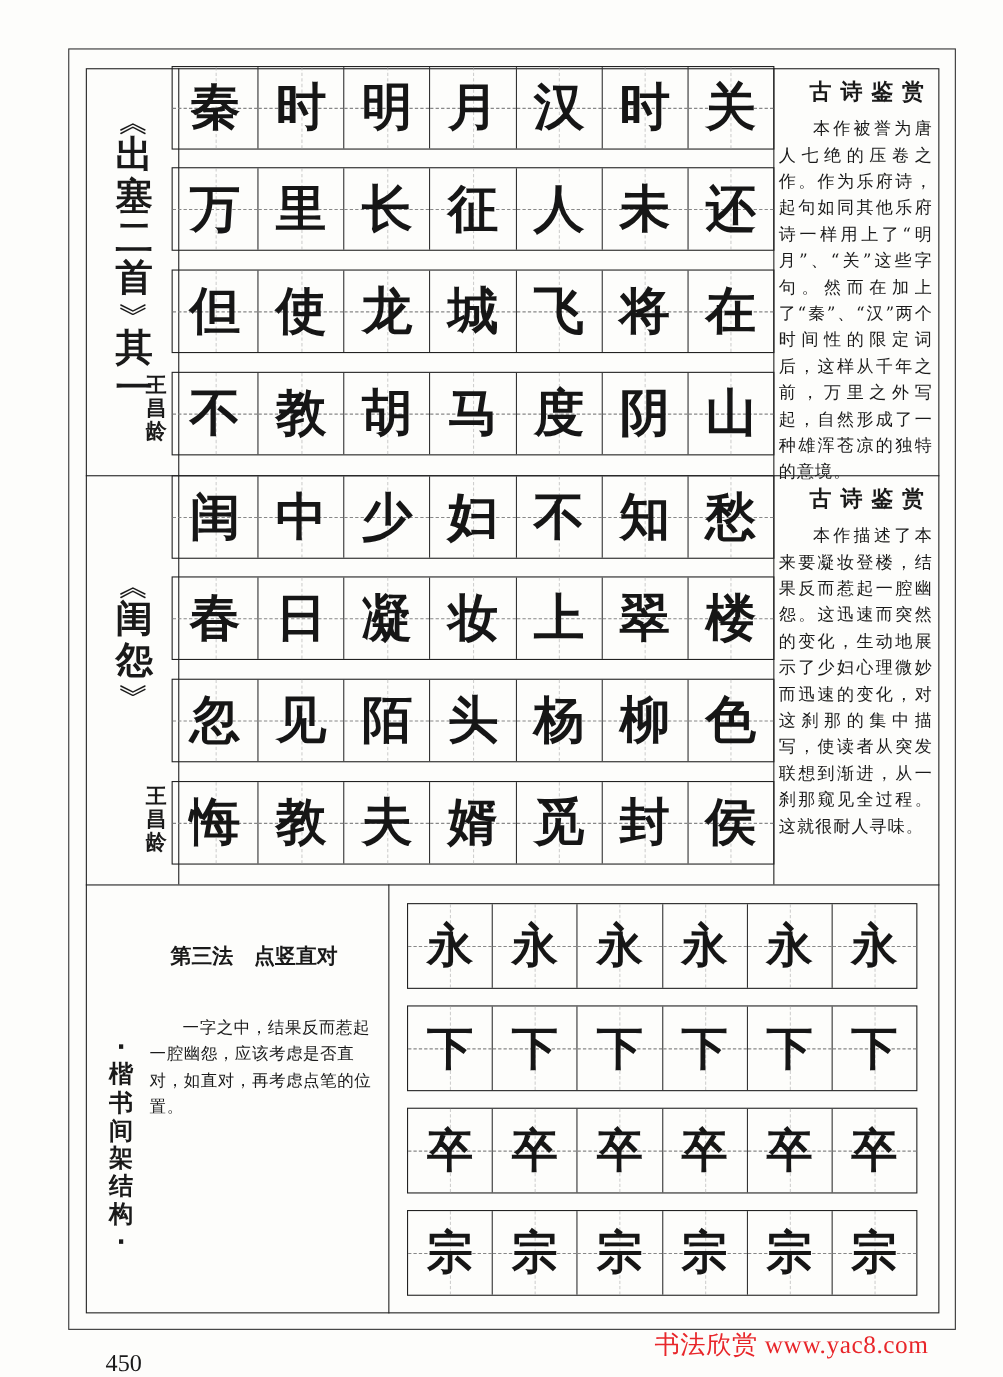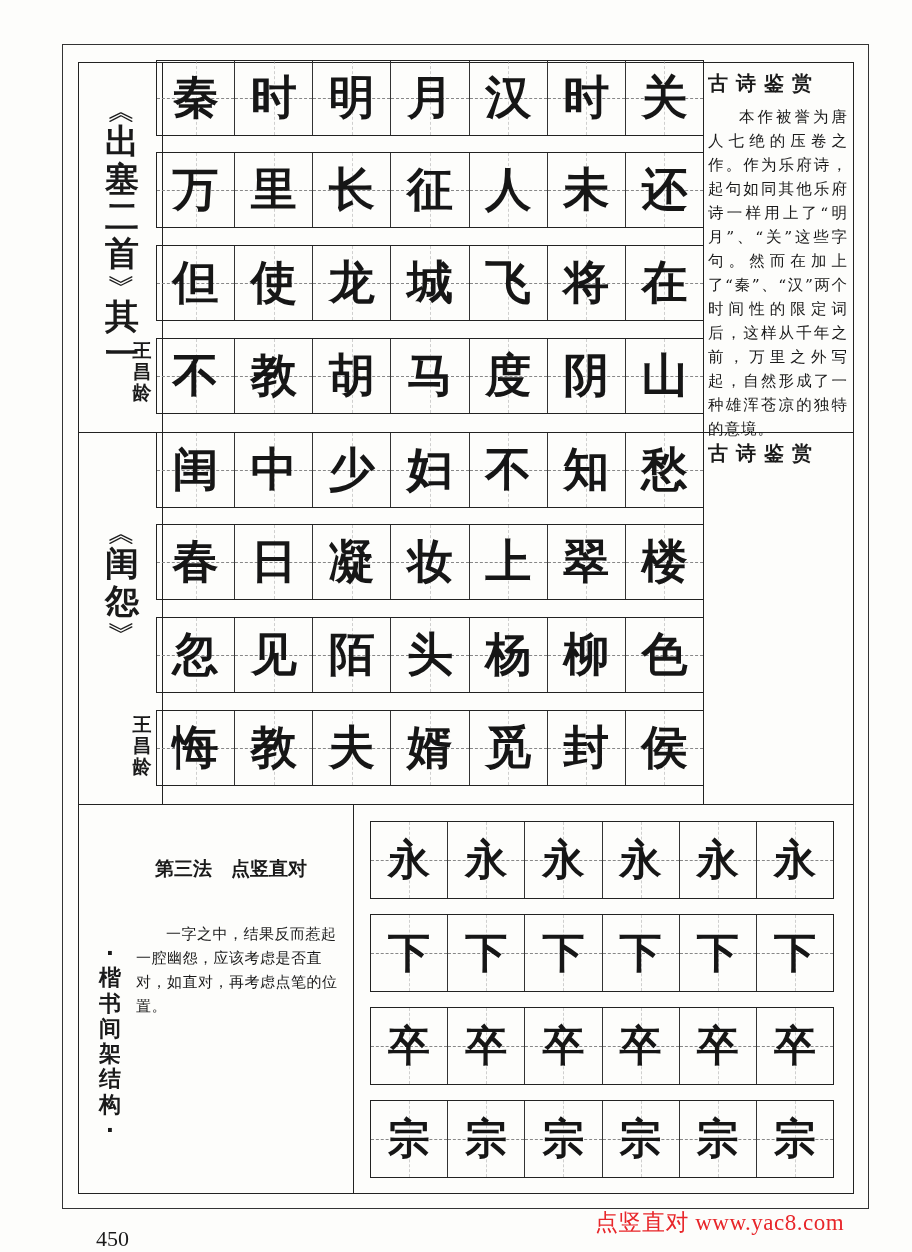--- a/index.html
+++ b/index.html
@@ -20,21 +20,21 @@
   .grow{display:flex;border:1.5px solid #222;}
   .cell{position:relative;flex:1;border-right:1.2px solid #333;display:flex;align-items:center;justify-content:center;
         font-family:"DejaVu Serif","Liberation Serif",serif;font-weight:bold;color:#161616;}
   .cell:last-child{border-right:none;}
   .cell::before{content:"";position:absolute;left:0;right:0;top:50%;border-top:1px dashed #888;}
   .cell::after{content:"";position:absolute;top:0;bottom:0;left:50%;border-left:1px dashed #aaa;opacity:.55;}
   .cell span{position:relative;z-index:1;}
   .big .cell{font-size:46px;}
   .small .cell{font-size:42px;}
   
-  .appr-title{font-family:"DejaVu Sans","Liberation Sans",sans-serif;font-weight:bold;font-size:20px;letter-spacing:8px;text-align:left;}
+  .appr-title{font-family:"DejaVu Sans","Liberation Sans",sans-serif;font-weight:bold;font-size:20px;letter-spacing:8px;text-align:right;}
   .appr-body{font-size:15.5px;line-height:24px;text-align:justify;letter-spacing:1px;}
   .appr-body p{margin:0;text-indent:2em;}
   
   .lesson-title{font-family:Liberation Serif, serif;font-weight:bold;font-size:19px;white-space:pre;}
   .lesson-body{font-size:15px;line-height:24px;letter-spacing:.5px;}
   .lesson-body p{margin:0;text-indent:2em;}
   .side-label{display:flex;flex-direction:column;align-items:center;font-family:"DejaVu Sans","Liberation Sans",sans-serif;
               font-weight:bold;font-size:22px;line-height:1.15;}
   .page-num{font-family:"Liberation Serif",serif;font-size:22px;}
   .watermark{font-family:"Liberation Serif","DejaVu Serif",serif;color:#e8262a;font-size:23px;letter-spacing:.5px;}
@@ -270,20 +270,23 @@
     <div class="cell">
         <span>封</span>
       </div>
     <div class="cell">
         <span>侯</span>
       </div>
   </div>
 
   <div class="abs" style="left:708px;top:440px;width:140px;">
     <div class="appr-title">古诗鉴赏</div>
+    <div class="appr-body" style="margin-top:8px;">
+      <p>本作描述了本来要凝妆登楼，结果反而惹起一腔幽怨。这迅速而突然的变化，生动地展示了少妇心理微妙而迅速的变化，对这刹那的集中描写，使读者从突发联想到渐进，从一刹那窥见全过程。这就很耐人寻味。</p>
+    </div>
   </div>
 </section>
 
 <section>
   <div class="abs side-label" style="left:96px;top:940px;width:28px;">
     <span>·</span>
     <span>楷</span>
     <span>书</span>
     <span>间</span>
     <span>架</span>
@@ -372,13 +375,13 @@
     <div class="cell">
         <span>宗</span>
       </div>
     <div class="cell">
         <span>宗</span>
       </div>
   </div>
 </section>
 
 <div class="abs page-num" style="left:96px;top:1226px;">450</div>
-<div class="abs watermark" style="left:595px;top:1207px;">点竖直对 www.yac8.com</div>
+<div class="abs watermark" style="left:595px;top:1207px;">书法欣赏 www.yac8.com</div>
 
 </body></html>

